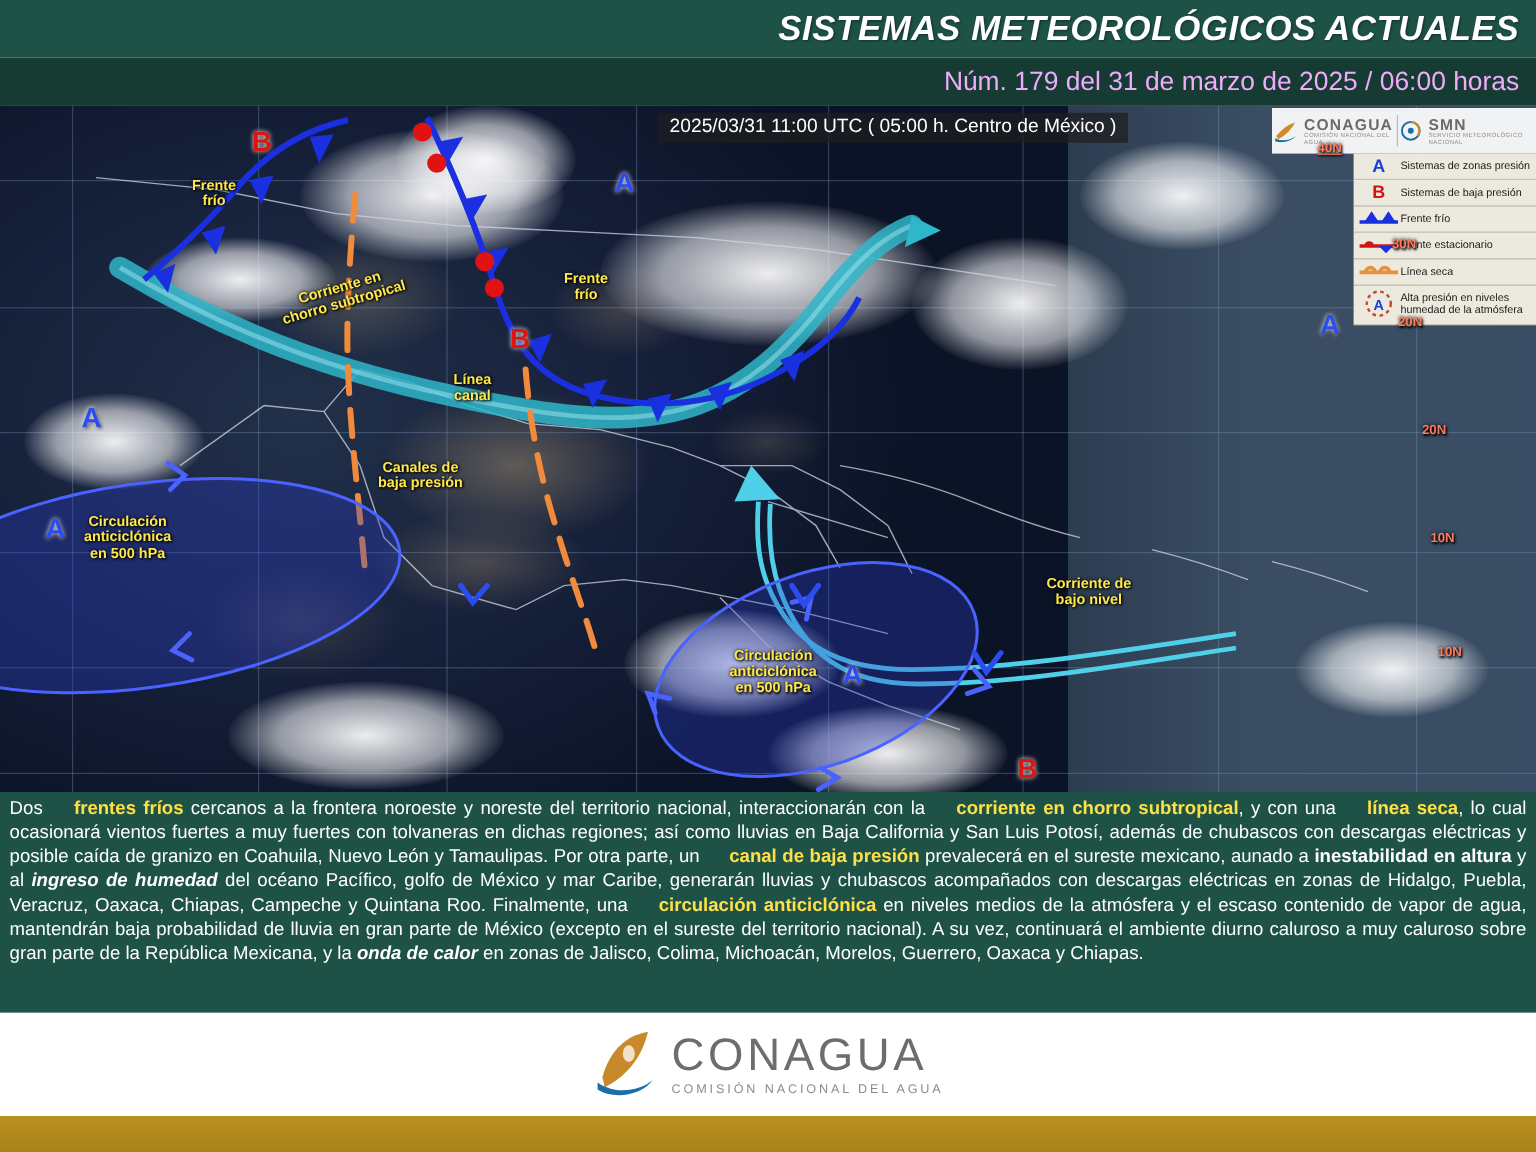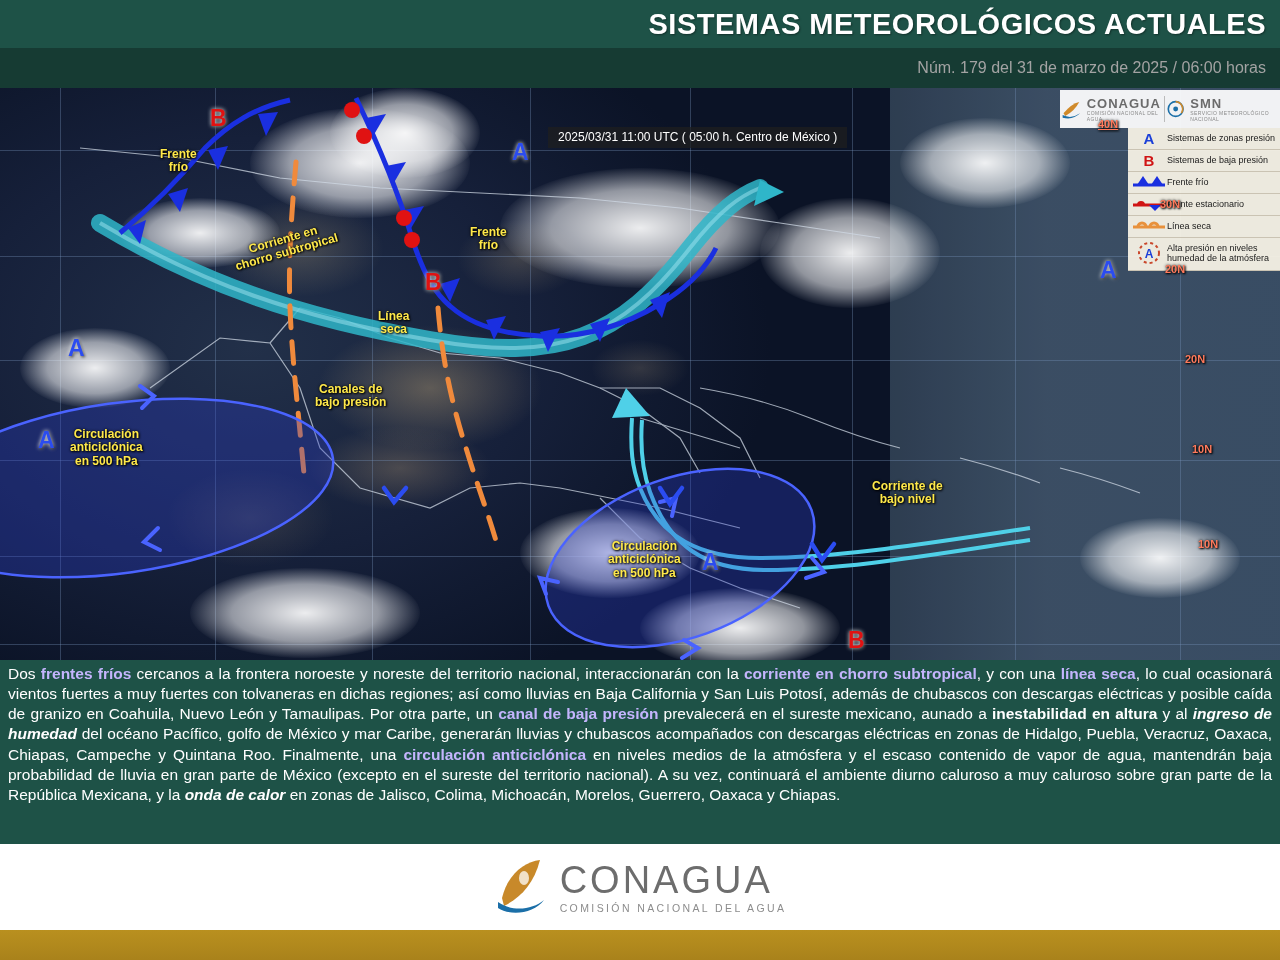--- a/index.html
+++ b/index.html
@@ -23,31 +23,32 @@
     background: #1e5247;
     display: flex; align-items: center; justify-content: flex-end;
     padding-right: 14px;
   }
   .header-title span {
     color: #ffffff;
     font-size: 29px;
     font-weight: bold;
     letter-spacing: 0.5px;
     text-shadow: 1px 1px 2px rgba(0,0,0,0.4);
+    font-style: italic;
   }
   .header-sub {
     position: absolute; left: 0; top: 48px;
     width: 1280px; height: 40px;
     background: #163b33;
     display: flex; align-items: center; justify-content: flex-end;
     padding-right: 14px;
   }
   .header-sub span {
-    color: #a3a3a3;
-    font-size: 16px;
+    color: #f0abfc;
+    font-size: 22px;
   }
 
   
   .map {
     position: absolute; left: 0; top: 88px;
     width: 1280px; height: 572px;
     overflow: hidden;
     background:
       radial-gradient(ellipse 520px 380px at 250px 260px, #223049 0%, #16203a 55%, #0b1326 100%),
       linear-gradient(90deg,#0a1020 0%, #0d1628 45%, #16233c 70%, #27425b 88%, #33566e 100%);
@@ -87,24 +88,23 @@
     position: absolute;
     background: rgba(120,150,190,0.35);
     pointer-events: none;
   }
   .grid-h { left: 0; width: 1280px; height: 1px; }
   .grid-v { top: 0; width: 1px; height: 572px; }
 
   .map-timestamp {
     position: absolute; left: 548px; top: 6px;
     background: rgba(30,30,30,0.72);
-    color: #ffffff; font-size: 12px;
+    color: #ffffff; font-size: 16px;
     padding: 3px 10px 4px 10px;
     white-space: nowrap;
-    margin-top: 33px;
   }
   .logo-bar {
     position: absolute; right: 0; top: 2px;
     width: 220px; height: 38px;
     background: rgba(255,255,255,0.93);
     display: flex; align-items: center; justify-content: space-around;
   }
   .logo-conagua, .logo-smn { display: flex; align-items: center; gap: 4px; }
   .logo-text-main { font-size: 13px; font-weight: bold; color: #6b6b6b; letter-spacing: 1px; line-height: 1; }
   .logo-text-sub { font-size: 5px; color: #8a8a8a; letter-spacing: 0.4px; }
@@ -152,21 +152,21 @@
   .textblock {
     position: absolute; left: 0; top: 660px;
     width: 1280px; height: 184px;
     background: #1e5247;
     color: #ffffff;
     font-size: 15.5px;
     line-height: 1.30;
     padding: 4px 8px 4px 8px;
     text-align: justify;
   }
-  .textblock b.hl { color: #c4b5fd; }
+  .textblock b.hl { color: #fde047; margin-left: 20px; }
   .textblock b.wb { color: #ffffff; }
   .textblock i.wi { color: #ffffff; font-style: italic; font-weight: bold; }
 
   
   .footer {
     position: absolute; left: 0; top: 844px;
     width: 1280px; height: 86px;
     background: #ffffff;
     display: flex; align-items: center; justify-content: center;
   }
@@ -396,23 +396,23 @@
     <div class="mlabel big-A" style="left:702px; top:462px;">A</div>
     <div class="mlabel big-B" style="left:848px; top:540px;">B</div>
 
     <div class="mlabel" style="left:160px; top:60px;">Frente
 frío</div>
     <div class="mlabel" style="left:470px; top:138px;">Frente
 frío</div>
     <div class="mlabel" style="left:232px; top:145px; transform:rotate(-16deg);">Corriente en
 chorro subtropical</div>
     <div class="mlabel" style="left:378px; top:222px;">Línea
-seca</div>
+canal</div>
     <div class="mlabel" style="left:315px; top:295px;">Canales de
-bajo presión</div>
+baja presión</div>
     <div class="mlabel" style="left:70px;  top:340px;">Circulación
 anticiclónica
 en 500 hPa</div>
     <div class="mlabel" style="left:608px; top:452px;">Circulación
 anticiclónica
 en 500 hPa</div>
     <div class="mlabel" style="left:872px; top:392px;">Corriente de
 bajo nivel</div>
 
     <div class="mlabel" style="left:1098px; top:30px;  color:#ff7a5c; font-size:11px;text-decoration:underline;">40N</div>

